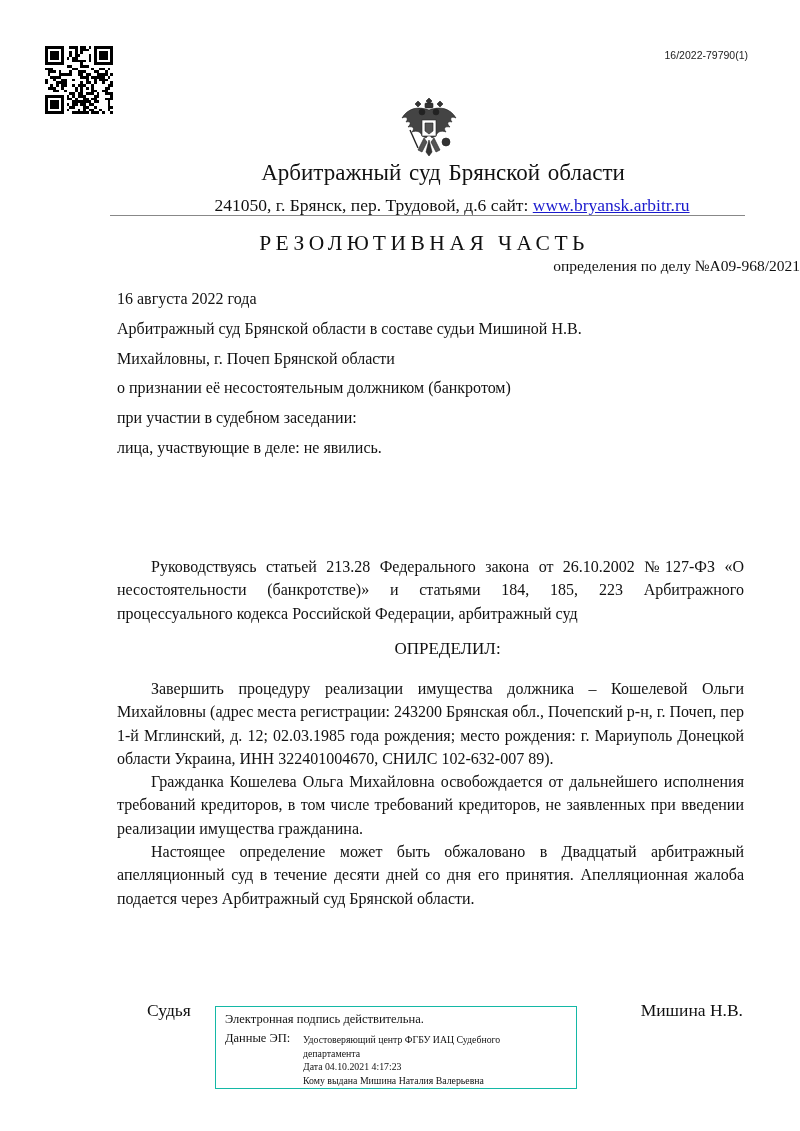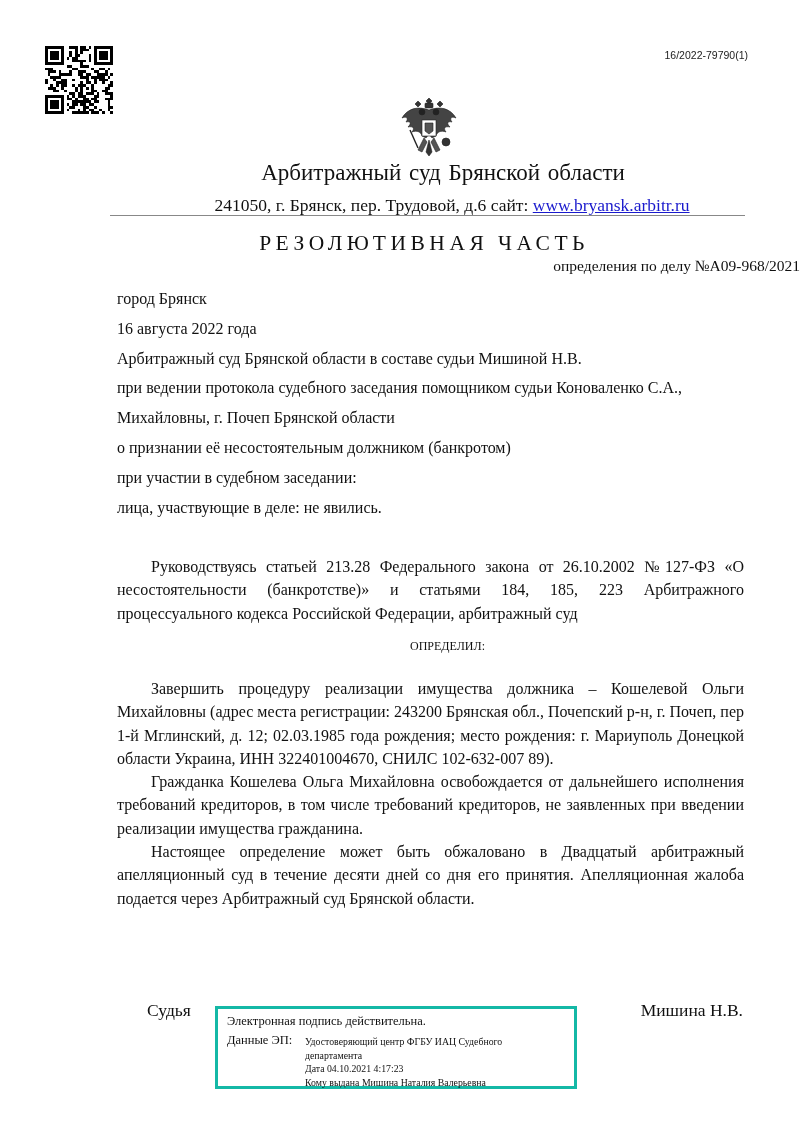--- a/index.html
+++ b/index.html
@@ -13,24 +13,24 @@
   .address { left: 0; width: 800px; top: 195px; text-align: center; font-size: 17.5px; padding-left: 104px; box-sizing: border-box; }
   .address a { color: #1a1acd; text-decoration: underline; }
   .rule { left: 110px; top: 215px; width: 635px; height: 0; border-top: 1.5px solid #888; }
   .heading { left: 0; width: 800px; top: 231px; text-align: center; font-size: 21.5px; letter-spacing: 4.5px; padding-left: 48px; box-sizing: border-box; }
   .subheading { left: 0; width: 800px; top: 257px; text-align: right; font-size: 15.5px; padding-left: 90px; box-sizing: border-box; }
   .intro { left: 117px; width: 627px; top: 284px; font-size: 16px; }
   .intro .ln { height: 29.8px; line-height: 29.8px; white-space: nowrap; }
   .intro .just { text-align: justify; text-align-last: justify; white-space: normal; }
   .para { left: 117px; width: 627px; font-size: 16px; line-height: 23.3px; text-align: justify; }
   .para .ind { text-indent: 34px; margin: 0; }
-  .ruling { left: 0; width: 800px; top: 639px; text-align: center; font-size: 12px; padding-left: 95px; box-sizing: border-box; }
+  .ruling { left: 0; width: 800px; top: 639px; text-align: center; font-size: 17px; padding-left: 95px; box-sizing: border-box; }
   .judge-label { left: 147px; top: 1000px; font-size: 17.5px; }
   .judge-name { right: 57px; top: 1000px; font-size: 17.5px; }
-  .sigbox { left: 215px; top: 1006px; width: 362px; height: 83px; border: 3px solid #14b8a6; box-sizing: border-box; }
+  .sigbox { left: 215px; top: 1006px; width: 362px; height: 83px; border: 1px solid #14b8a6; box-sizing: border-box; }
   .sig-valid { position: absolute; left: 9px; top: 5px; font-size: 12.5px; }
   .sig-label { position: absolute; left: 9px; top: 24px; font-size: 12.5px; }
   .sig-details { position: absolute; left: 87px; top: 26px; font-size: 9.8px; line-height: 13.5px; }
 </style>
 </head>
 <body>
 
 <div class="abs qr">
   <svg id="qr-svg" width="68" height="68" viewBox="0 0 25 25" shape-rendering="crispEdges">
       <rect x="9" y="0" width="1" height="1" fill="#000"></rect>
@@ -275,24 +275,22 @@
 <div class="abs court-title">Арбитражный суд Брянской области</div>
 
 <div class="abs address"><span>241050, г. Брянск, пер. Трудовой, д.6 сайт: </span><a href="www.bryansk.arbitr.ru">www.bryansk.arbitr.ru</a></div>
 
 <div class="abs rule"></div>
 
 <div class="abs heading">РЕЗОЛЮТИВНАЯ ЧАСТЬ</div>
 <div class="abs subheading">определения по делу №А09-968/2021</div>
 
 <div class="abs intro">
-  <div class="ln">город Брянск</div>
   <div class="ln">16 августа 2022 года</div>
   <div class="ln">Арбитражный суд  Брянской области в составе судьи  Мишиной Н.В.</div>
-  <div class="ln">при ведении протокола судебного заседания помощником судьи Коноваленко С.А.,</div>
   <div class="ln">Михайловны, г. Почеп Брянской области</div>
   <div class="ln">о признании её несостоятельным должником (банкротом)</div>
   <div class="ln">при участии в судебном заседании:</div>
   <div class="ln">лица, участвующие в деле: не явились.</div>
 </div>
 
 <div class="abs para" style="top:555px;">
   <p class="ind">Руководствуясь статьей 213.28 Федерального закона от 26.10.2002 №127-ФЗ «О несостоятельности (банкротстве)» и статьями 184, 185, 223 Арбитражного процессуального кодекса Российской Федерации, арбитражный суд</p>
 </div>
 

